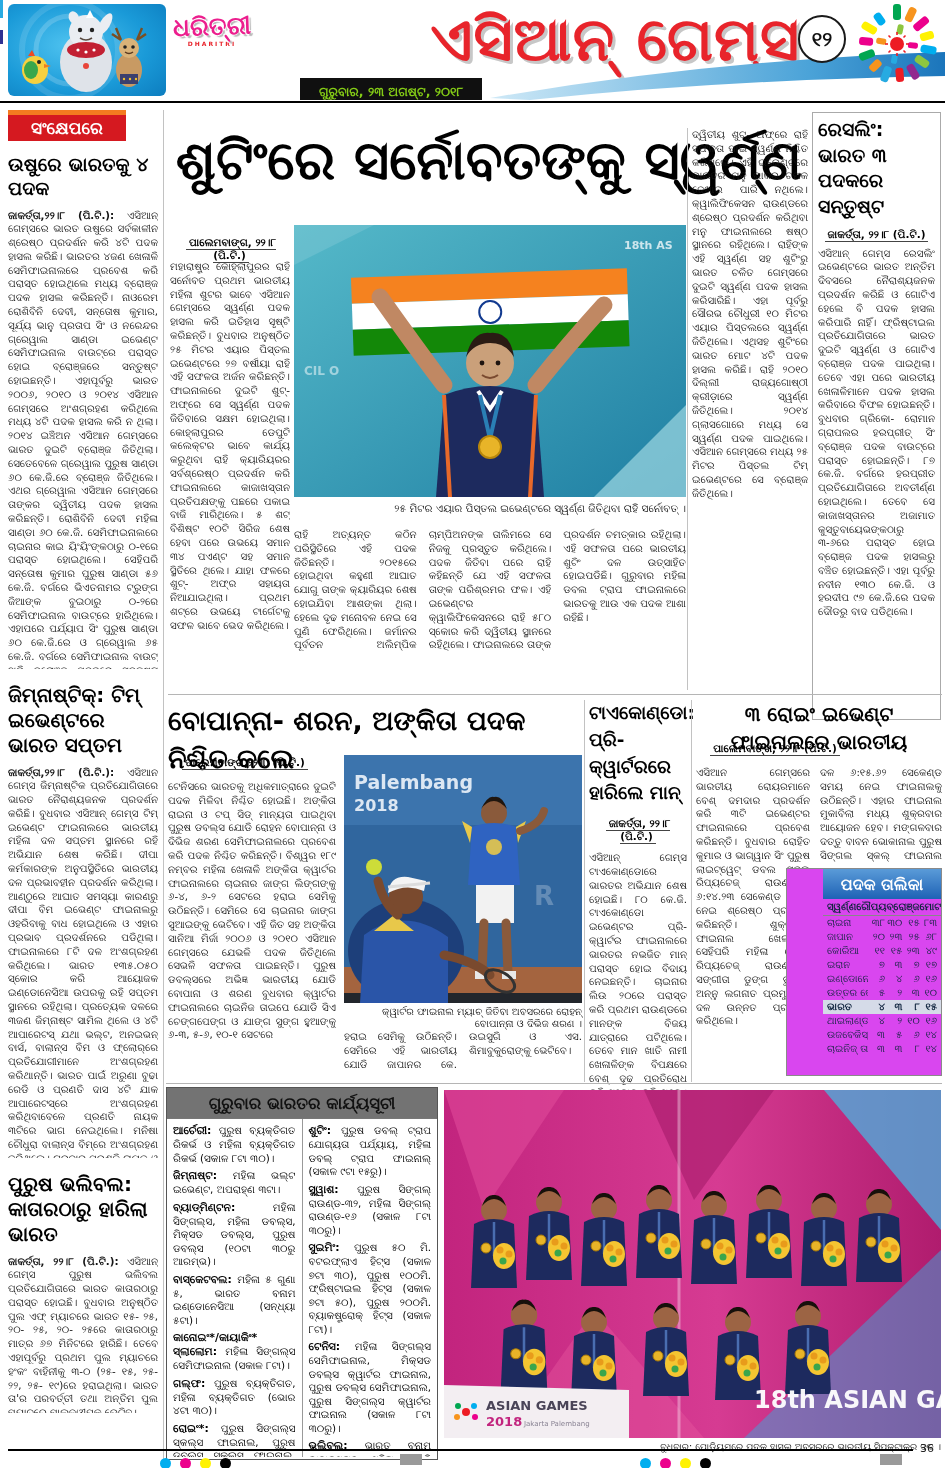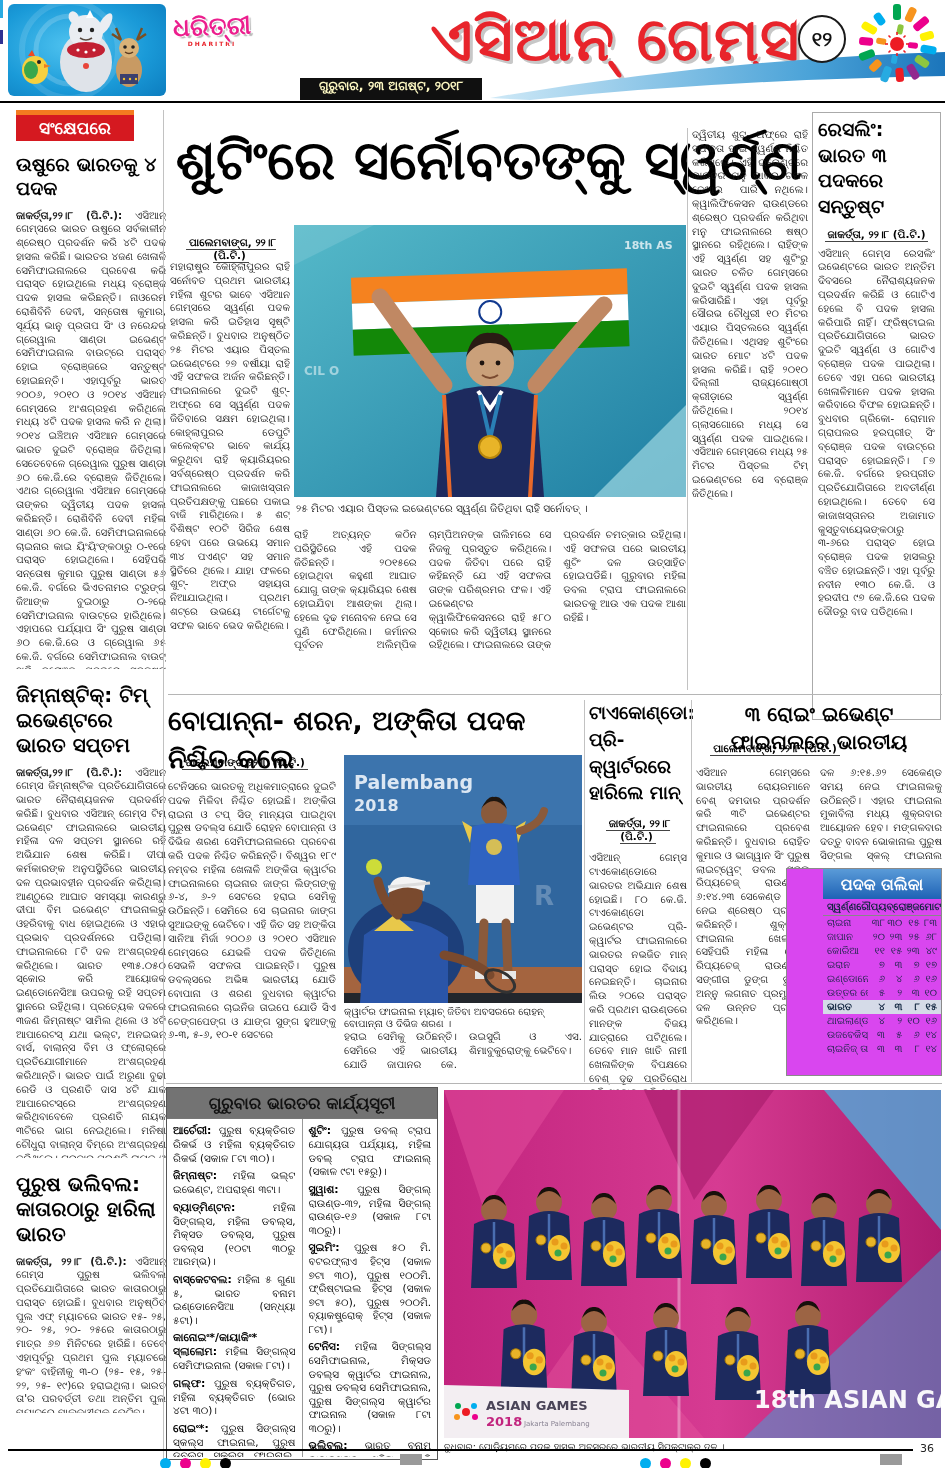--- a/index.html
+++ b/index.html
@@ -4,21 +4,21 @@
 <style>
   html,body{margin:0;padding:0;background:#e9e9e9;}
   .page{position:relative;width:945px;height:1468px;background:#fff;margin:0 auto;
         font-family:"DejaVu Sans","Liberation Sans",sans-serif;overflow:hidden;}
   .abs{position:absolute;}
   .body-txt{font-size:10.3px;line-height:1.34;color:#151515;text-align:justify;overflow:hidden;}
   .body-txt b{white-space:nowrap;}
   .brief-title{font-weight:bold;color:#000;font-size:19px;line-height:1.25;}
   .dateline{font-weight:bold;font-size:10.5px;text-align:center;color:#000;}
   .dateline span{border-bottom:1px solid #444;padding:0 3px 1px;}
-  .caption{font-size:10.5px;color:#111;}
+  .caption{font-size:10.5px;color:#111;text-align:right;}
   .vline{width:1px;background:#c2c2c2;}
   .hline{height:1px;background:#b5b5b5;}
   .masthead-title{font-weight:800;color:#e8242b;text-align:center;
       text-shadow:3px 3px 0 #c7c7c7;letter-spacing:1px;}
   .sched-item{margin:0 0 4px 0;font-size:10.4px;line-height:1.3;text-align:justify;}
   .sched-item b{font-size:10.8px;}
   .mrow{display:flex;align-items:center;font-size:10px;color:#10243f;padding:1px 4px;}
   .mrow .c0{flex:1.45;text-align:left;overflow:hidden;white-space:nowrap;}
   .mrow .cn{flex:.62;text-align:right;}
   .reg-dot{width:11px;height:11px;border-radius:50%;display:inline-block;margin-right:4px;}
@@ -90,22 +90,22 @@
       <defs>
         <linearGradient id="sw" x1="0" y1="0" x2="1" y2="0">
           <stop offset="0%" stop-color="#cfe9f7"></stop>
             <stop offset="70%" stop-color="#4ba3d8"></stop>
             <stop offset="100%" stop-color="#1b75bb"></stop>
         </linearGradient>
       </defs>
       <path d="M20 48 Q240 10 475 2 L475 26 Q250 30 60 50 Z" fill="url(#sw)"></path>
     </svg>
 
-    <div class="abs" style="left:300px;top:78px;width:182px;height:22px;background:#101010;color:#fef9c3;
-                display:flex;align-items:flex-start;justify-content:center;">
+    <div class="abs" style="left:300px;top:78px;width:182px;height:22px;background:#101010;color:#84cc16;
+                display:flex;align-items:flex-end;justify-content:center;">
       <span style="font-size:12.5px;font-weight:bold;">ଗୁରୁବାର, ୨୩ ଅଗଷ୍ଟ, ୨୦୧୮</span>
     </div>
 
     <div class="abs" style="left:798px;top:15px;width:44px;height:44px;border:2.5px solid #1a1a1a;border-radius:50%;
                 background:#fff;display:flex;align-items:center;justify-content:center;">
       <span style="font-size:20px;font-weight:bold;color:#111;">୧୨</span>
     </div>
 
     <svg class="abs" style="left:845px;top:0;" width="100" height="98" viewBox="0 0 100 98">
       <g transform="translate(52,44)">
@@ -173,21 +173,21 @@
             <line x1="6.5" y1="6.5" x2="8.5" y2="8.5"></line>
           <line x1="-6.5" y1="6.5" x2="-8.5" y2="8.5"></line>
             <line x1="-6.5" y1="-6.5" x2="-8.5" y2="-8.5"></line>
         </g>
       </g>
     </svg>
 
     <div class="abs" style="left:0;top:101px;width:945px;height:2px;background:#000;"></div>
   </div>
 
-  <div class="abs" style="left:16px;top:110px;width:150px;height:1352px;">
+  <div class="abs" style="left:8px;top:110px;width:150px;height:1352px;">
     <div style="border-top:5px solid #f47b20;background:#d51920;color:#fff;text-align:center;
                 font-weight:bold;font-size:17px;padding:3px 0;width:118px;">
       <span>ସଂକ୍ଷେପରେ</span>
     </div>
 
     <div class="brief-title" style="margin-top:12px;">ଉଷୁରେ ଭାରତକୁ ୪ ପଦକ</div>
     <p class="body-txt" style="margin:8px 0 0 0;height:460px;">
       <b>ଜାକର୍ତ୍ତା,୨୨।୮ (ପି.ଟି.):</b>
       <span>ଏସିଆନ୍ ଗେମ୍ସରେ ଭାରତ ଉଷୁରେ ସର୍ବକାଳୀନ ଶ୍ରେଷ୍ଠ ପ୍ରଦର୍ଶନ କରି ୪ଟି ପଦକ ହାସଲ କରିଛି। ଭାରତର ୪ଜଣ ଖେଳାଳି ସେମିଫାଇନାଲରେ ପ୍ରବେଶ କରି ପରାସ୍ତ ହୋଇଥିଲେ ମଧ୍ୟ ବ୍ରୋଞ୍ଜ ପଦକ ହାସଲ କରିଛନ୍ତି। ନାଓରେମ ରୋଶିବିନି ଦେବୀ, ସନ୍ତୋଷ କୁମାର, ସୂର୍ଯ୍ୟ ଭାନୁ ପ୍ରତାପ ସିଂ ଓ ନରେନ୍ଦର ଗ୍ରେୱାଲ ସାଣ୍ଡା ଇଭେଣ୍ଟ ସେମିଫାଇନାଲ ବାଉଟ୍‌ରେ ପରାସ୍ତ ହୋଇ ବ୍ରୋଞ୍ଜରେ ସନ୍ତୁଷ୍ଟ ହୋଇଛନ୍ତି। ଏହାପୂର୍ବରୁ ଭାରତ ୨୦୦୬, ୨୦୧୦ ଓ ୨୦୧୪ ଏସିଆନ ଗେମ୍ସରେ ଅଂଶଗ୍ରହଣ କରିଥିଲେ ମଧ୍ୟ ୪ଟି ପଦକ ହାସଲ କରି ନ ଥିଲା। ୨୦୧୪ ଇଞ୍ଚିଅନ ଏସିଆନ ଗେମ୍ସରେ ଭାରତ ଦୁଇଟି ବ୍ରୋଞ୍ଜ ଜିତିଥିଲା। ସେତେବେଳେ ଗ୍ରେୱାଲ ପୁରୁଷ ସାଣ୍ଡା ୬୦ କେ.ଜି.ରେ ବ୍ରୋଞ୍ଜ ଜିତିଥିଲେ। ଏଥର ଗ୍ରେୱାଲ ଏସିଆନ ଗେମ୍ସରେ ତାଙ୍କର ଦ୍ୱିତୀୟ ପଦକ ହାସଲ କରିଛନ୍ତି। ରୋଶିବିନି ଦେବୀ ମହିଳା ସାଣ୍ଡା ୬୦ କେ.ଜି. ସେମିଫାଇନାଲରେ ଚାଇନାର କାଇ ୟିଂୟିଂଙ୍କଠାରୁ ୦-୧ରେ ପରାସ୍ତ ହୋଇଥିଲେ। ସେହିପରି ସନ୍ତୋଷ କୁମାର ପୁରୁଷ ସାଣ୍ଡା ୫୬ କେ.ଜି. ବର୍ଗରେ ଭିଏତନାମର ଟ୍ରୁଙ୍ଗ ଜିଆଙ୍କ ବୁଇଠାରୁ ୦-୨ରେ ସେମିଫାଇନାଲ ବାଉଟ୍‌ରେ ହାରିଥିଲେ। ଏହାପରେ ପର୍ଯ୍ୟାପ ସିଂ ପୁରୁଷ ସାଣ୍ଡା ୬୦ କେ.ଜି.ରେ ଓ ଗ୍ରେୱାଲ ୬୫ କେ.ଜି. ବର୍ଗରେ ସେମିଫାଇନାଲ ବାଉଟ୍ ହାରି ବ୍ରୋଞ୍ଜ ପଦକରେ ସନ୍ତୁଷ୍ଟ ହୋଇଥିଲେ।</span>
     </p>

